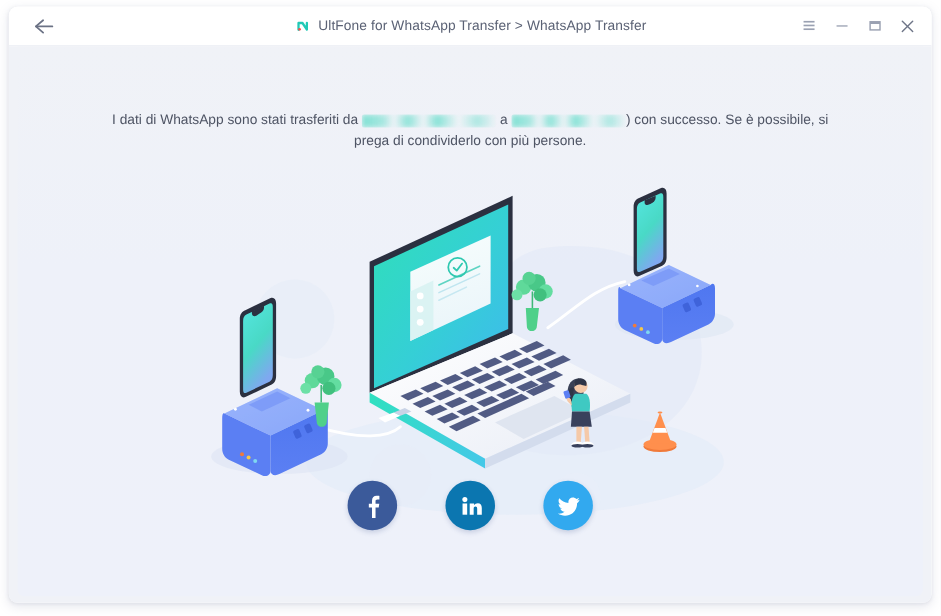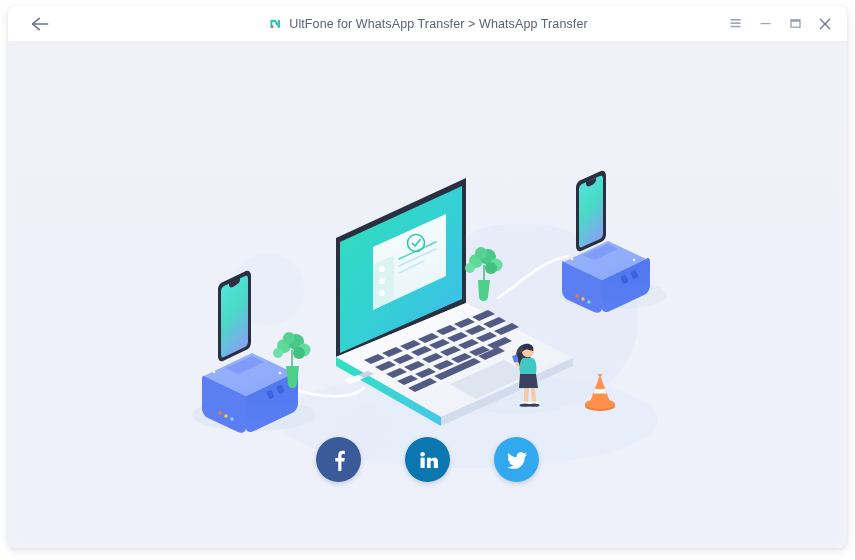--- a/index.html
+++ b/index.html
@@ -248,20 +248,26 @@
           <path d="M1.3 1.3 L10.7 10.7 M10.7 1.3 L1.3 10.7" stroke="#6f7688" stroke-width="1.3" stroke-linecap="round"></path>
         </svg>
       </div>
     </div>
   </div>
 
   <div id="content">
     <div id="inner-panel">
 
 
+      <div id="subtext">
+        <span>I dati di WhatsApp sono stati trasferiti da</span>
+        <span class="redacted" id="redact-from"></span>
+        <span>a</span>
+        <span class="redacted" id="redact-to"></span><span>) con successo. Se è possibile, si prega di condividerlo con più persone.</span>
+      </div>
 
       <div id="illustration">
         <svg viewBox="0 0 520 300" xmlns="http://www.w3.org/2000/svg">
           <defs>
             <linearGradient id="scrG" x1="0" y1="0" x2="1" y2="1">
               <stop offset="0%" stop-color="#2fe0b8"></stop>
               <stop offset="55%" stop-color="#35cfd6"></stop>
               <stop offset="100%" stop-color="#3fb8ef"></stop>
             </linearGradient>
             <linearGradient id="phG" x1="0" y1="0" x2="0.4" y2="1">

